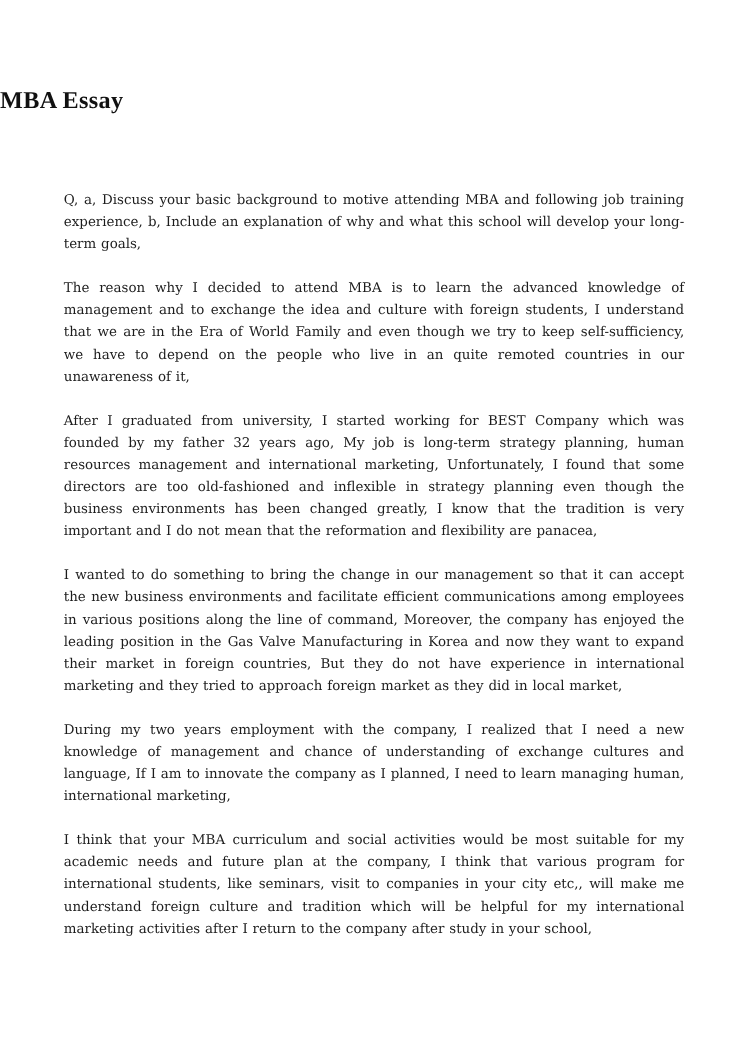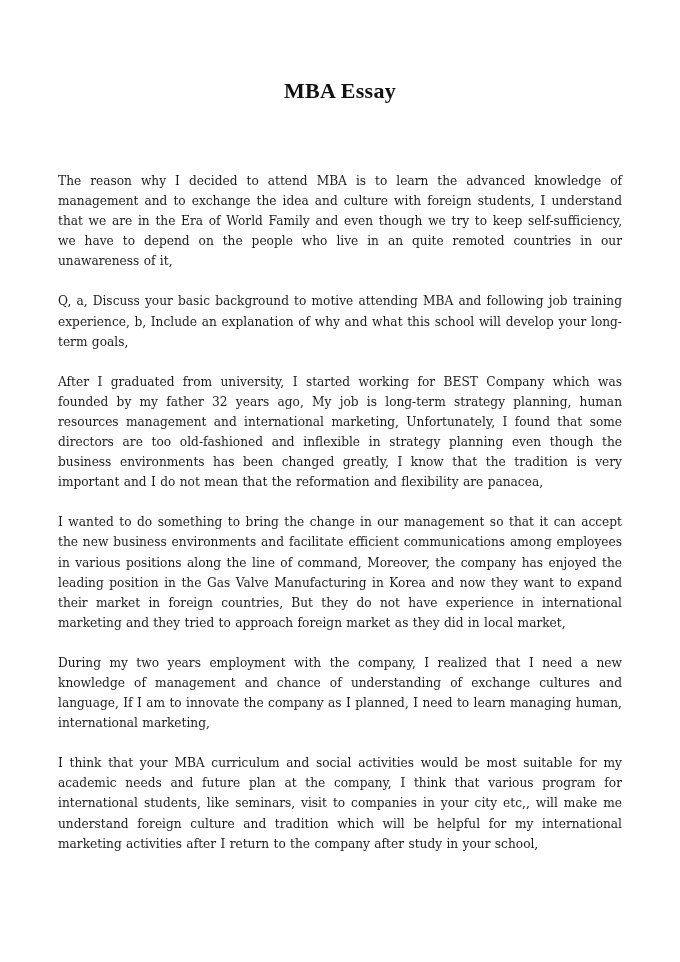--- a/index.html
+++ b/index.html
@@ -21,21 +21,21 @@
       top: 0;
       width: 680px;
       height: 962px;
       background: #ffffff;
     }
     .title {
       position: absolute;
       top: 78px;
       left: 0;
       width: 680px;
-      text-align: center;
+      text-align: left;
       font-family: "Liberation Serif", "DejaVu Serif", serif;
       font-size: 22px;
       font-weight: bold;
       letter-spacing: 0.3px;
       color: #111111;
       margin: 0;
     }
     .body {
       position: absolute;
       left: 58px;
@@ -51,20 +51,20 @@
       color: #1c1c1c;
       word-spacing: 0.5px;
     }
   </style>
 </head>
 <body>
 
 <div class="page">
   <h1 class="title">MBA Essay</h1>
   <div class="body">
+    <p class="para">Q, a, Discuss your basic background to motive attending MBA and following job training experience, b, Include an explanation of why and what this school will develop your long-term goals,</p>
     <p class="para">The reason why I decided to attend MBA is to learn the advanced knowledge of management and to exchange the idea and culture with foreign students, I understand that we are in the Era of World Family and even though we try to keep self-sufficiency, we have to depend on the people who live in an quite remoted countries in our unawareness of it,</p>
-    <p class="para">Q, a, Discuss your basic background to motive attending MBA and following job training experience, b, Include an explanation of why and what this school will develop your long-term goals,</p>
     <p class="para">After I graduated from university, I started working for BEST Company which was founded by my father 32 years ago, My job is long-term strategy planning, human resources management and international marketing, Unfortunately, I found that some directors are too old-fashioned and inflexible in strategy planning even though the business environments has been changed greatly, I know that the tradition is very important and I do not mean that the reformation and flexibility are panacea,</p>
     <p class="para">I wanted to do something to bring the change in our management so that it can accept the new business environments and facilitate efficient communications among employees in various positions along the line of command, Moreover, the company has enjoyed the leading position in the Gas Valve Manufacturing in Korea and now they want to expand their market in foreign countries, But they do not have experience in international marketing and they tried to approach foreign market as they did in local market,</p>
     <p class="para">During my two years employment with the company, I realized that I need a new knowledge of management and chance of understanding of exchange cultures and language, If I am to innovate the company as I planned, I need to learn managing human, international marketing,</p>
     <p class="para">I think that your MBA curriculum and social activities would be most suitable for my academic needs and future plan at the company, I think that various program for international students, like seminars, visit to companies in your city etc,, will make me understand foreign culture and tradition which will be helpful for my international marketing activities after I return to the company after study in your school,</p>
   </div>
 </div>
 
 </body></html>

